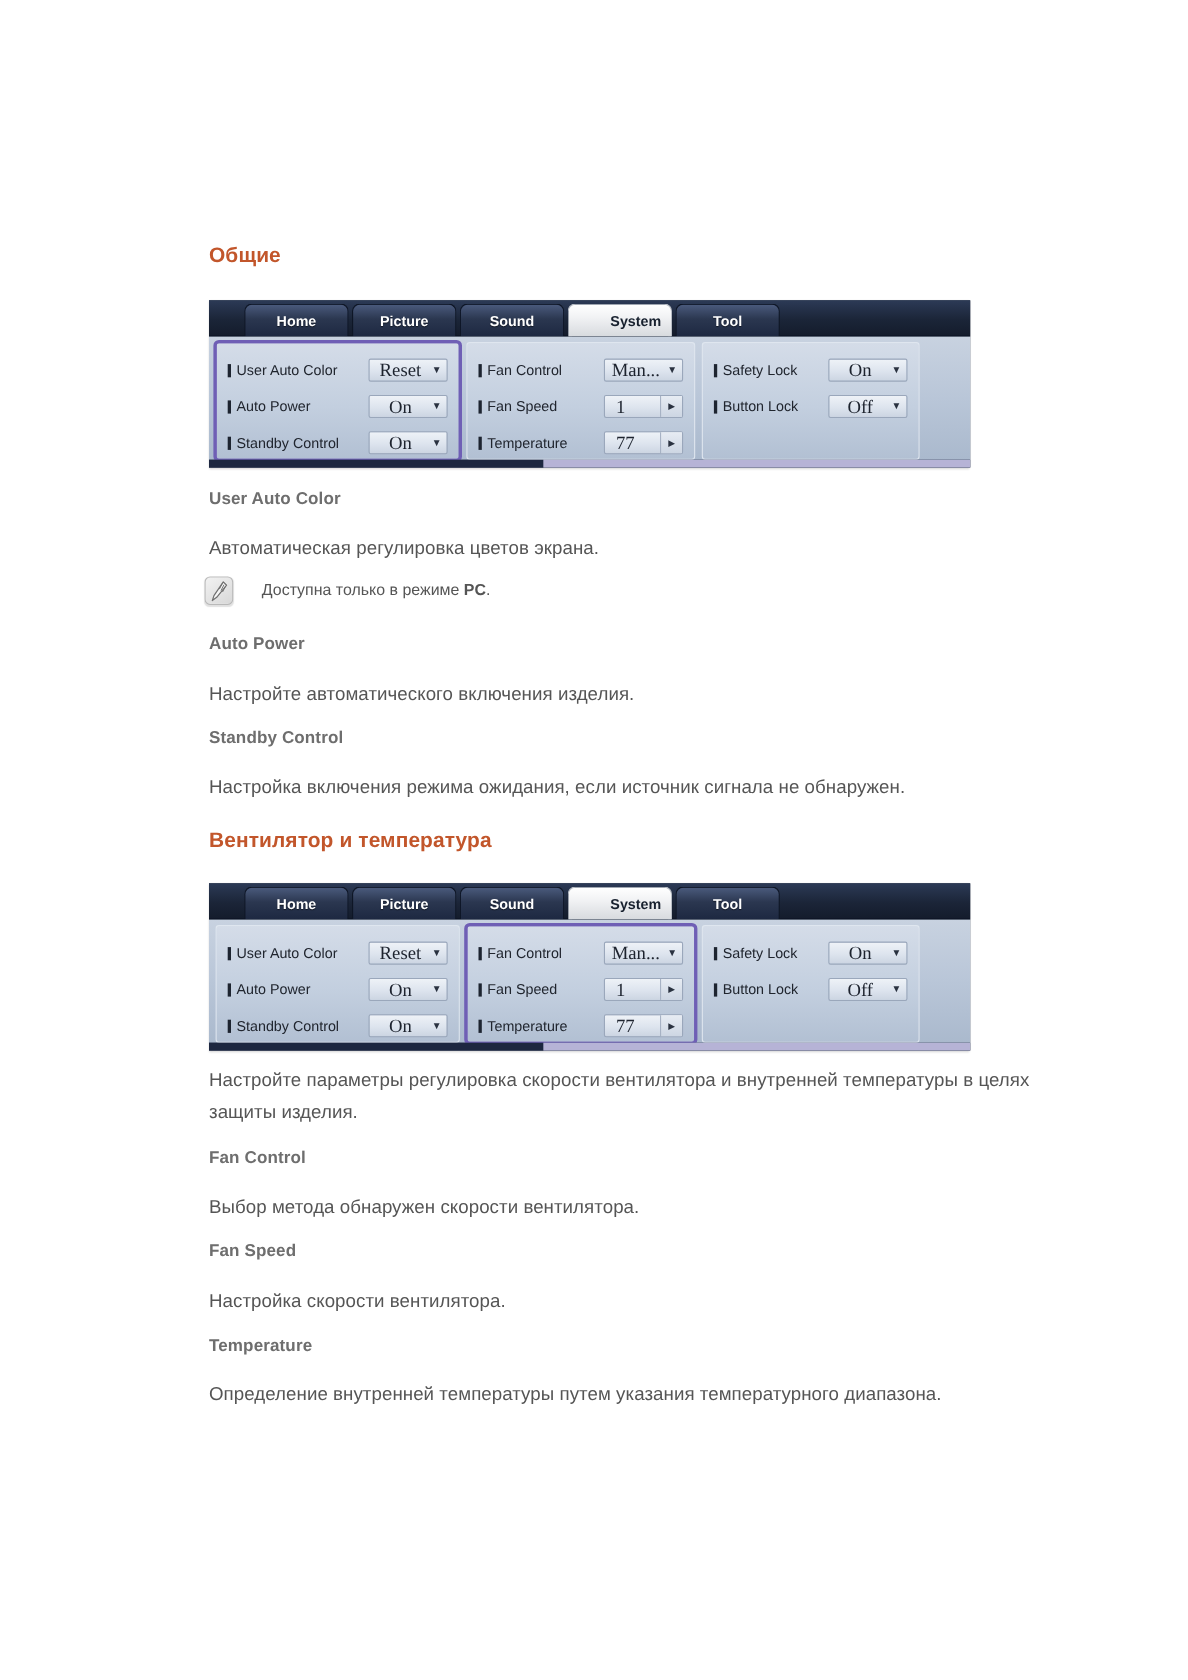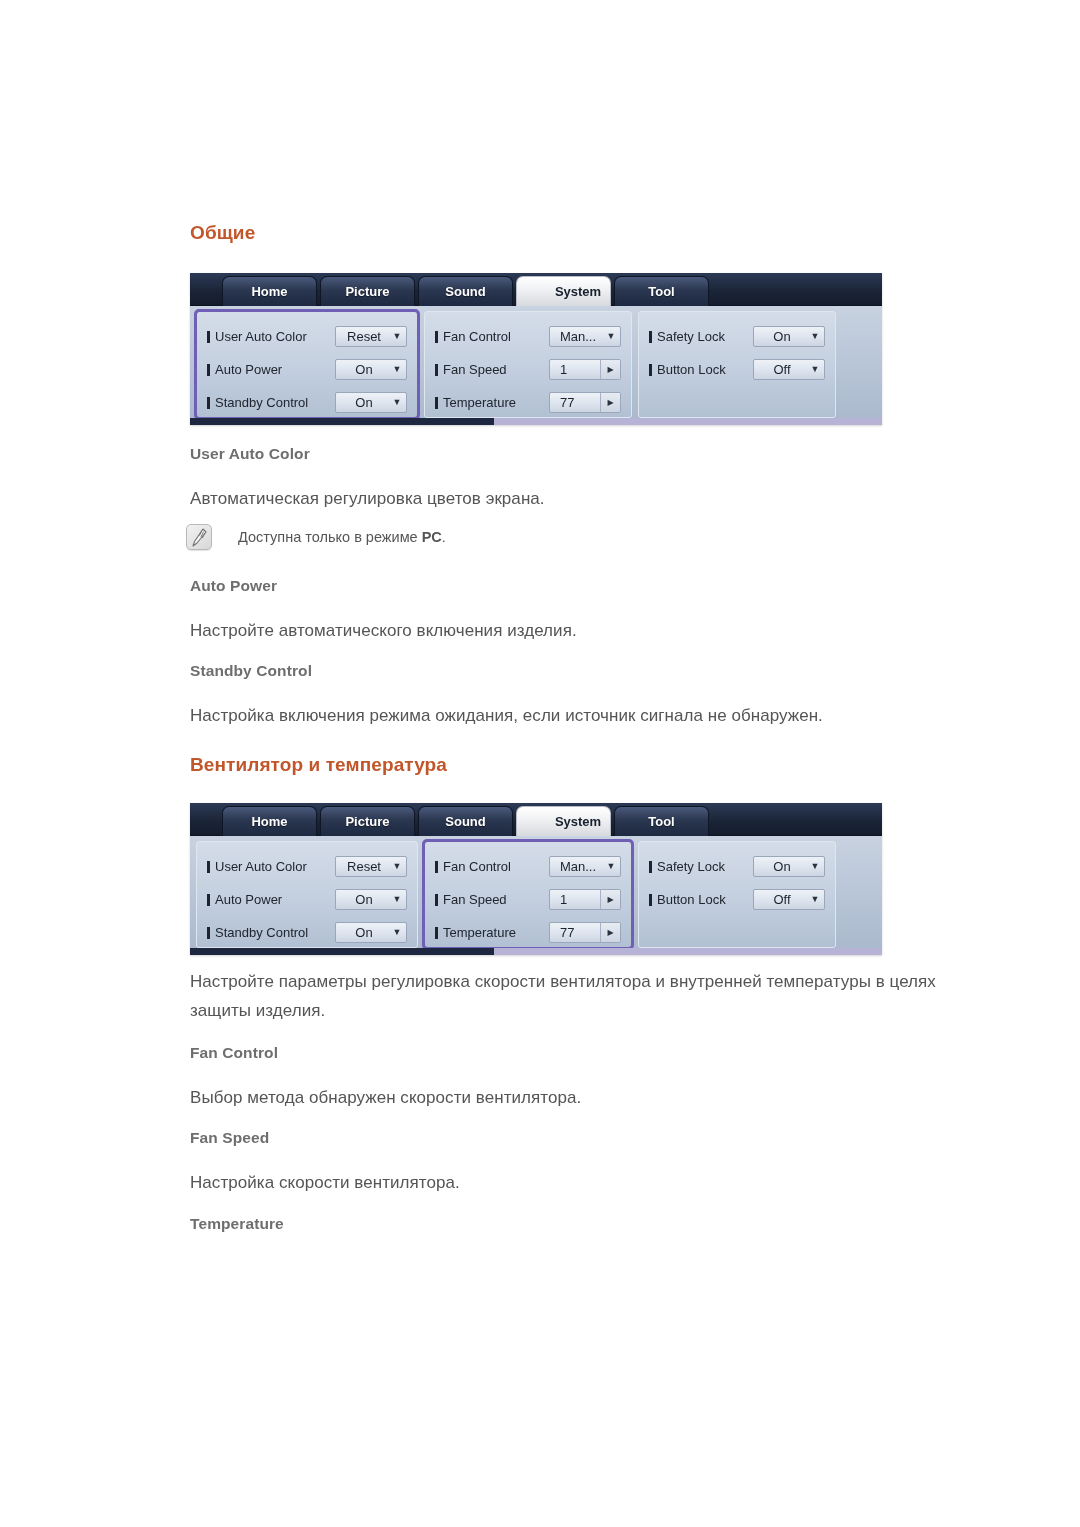--- a/index.html
+++ b/index.html
@@ -115,22 +115,23 @@
   .ctrl {
     width:72px; height:21px;
     border:1px solid #9aa7bb;
     border-radius:2px;
     display:flex; align-items:center;
     flex:0 0 auto;
     background:linear-gradient(180deg,#eef2f7 0%,#dde4ee 55%,#ccd5e2 100%);
     position:relative;
   }
   .ctrl .val {
-    flex:1 1 auto; text-align:center; font-size:13px; color:#1d232e;
+    flex:1 1 auto; text-align:center; font-size:17px; color:#1d232e;
     padding-left:4px;
+    font-family:Liberation Serif, serif;
   }
   .ctrl .caret {
     width:18px; text-align:center; font-size:9px; color:#2a3240;
     flex:0 0 auto; line-height:1;
   }
   .ctrl.spin .val { text-align:left; padding-left:10px; }
   .ctrl.spin .spinbtn {
     width:20px; height:19px; flex:0 0 auto;
     background:linear-gradient(180deg,#e7ecf3 0%,#cdd6e3 100%);
     border-left:1px solid #a7b2c4;
@@ -356,14 +357,15 @@
 
   <div class="body-text" style="left:190px; top:967px; width:790px;">Настройте параметры регулировка скорости вентилятора и внутренней температуры в целях защиты изделия.</div>
 
   <div class="h2" style="left:190px; top:1044px;">Fan Control</div>
   <div class="body-text" style="left:190px; top:1083px; width:720px;">Выбор метода обнаружен скорости вентилятора.</div>
 
   <div class="h2" style="left:190px; top:1129px;">Fan Speed</div>
   <div class="body-text" style="left:190px; top:1168px; width:720px;">Настройка скорости вентилятора.</div>
 
   <div class="h2" style="left:190px; top:1215px;">Temperature</div>
+  <div class="body-text" style="left:190px; top:1253px; width:760px;">Определение внутренней температуры путем указания температурного диапазона.</div>
 
 </div>
 
 </body></html>

